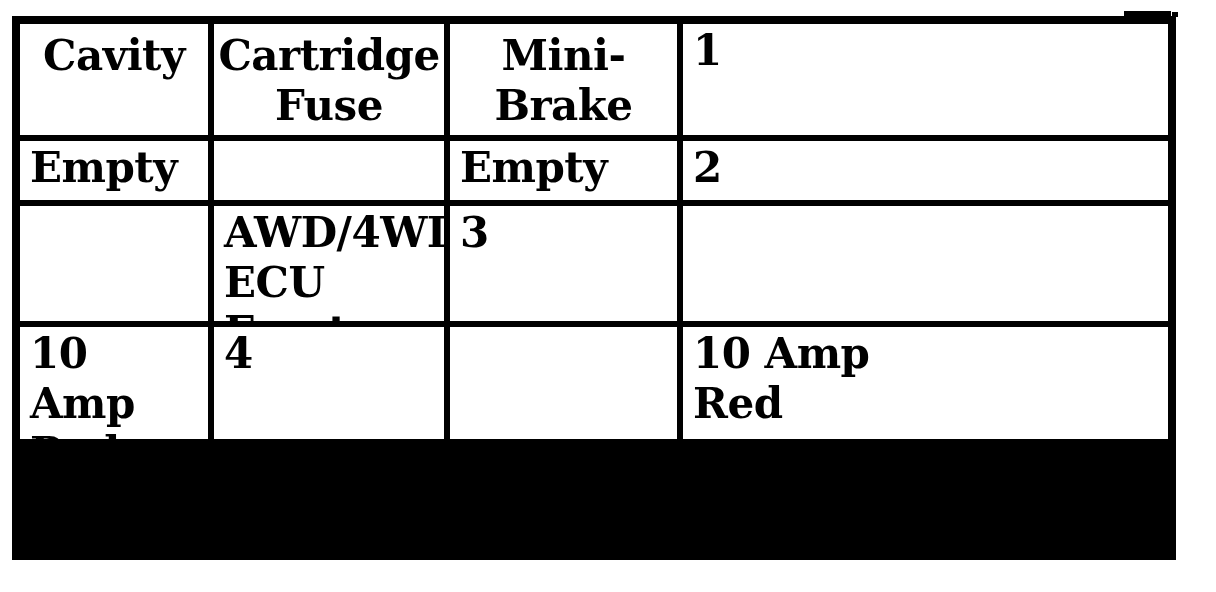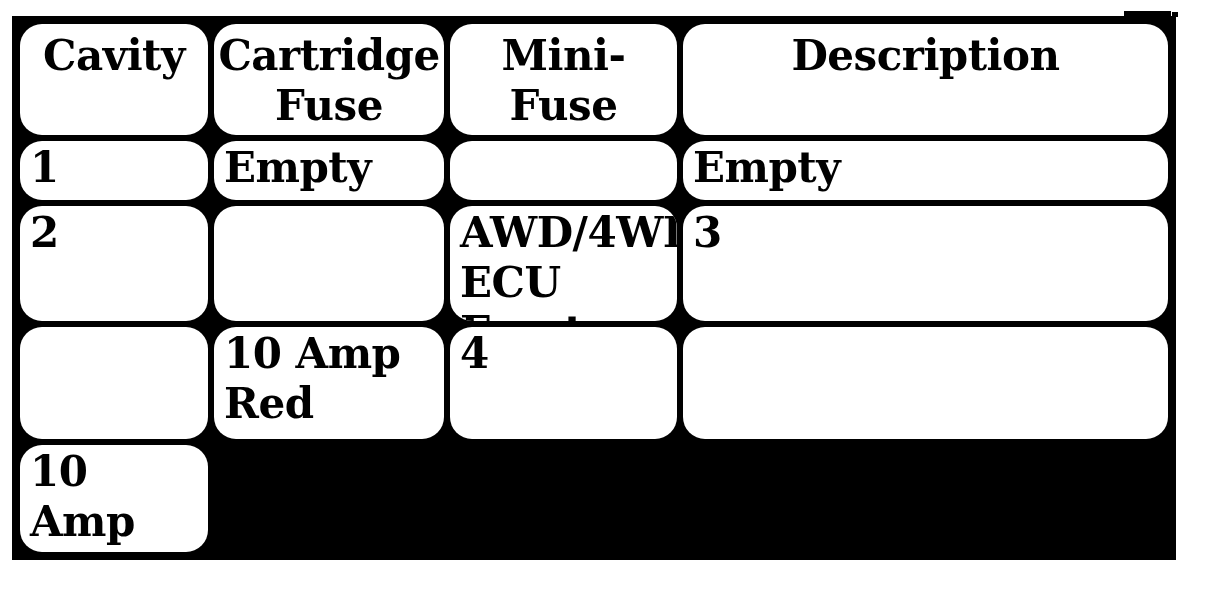--- a/index.html
+++ b/index.html
@@ -27,21 +27,20 @@
     gap: 6px;
   }
   .cell {
     background: #ffffff;
     overflow: hidden;
     font-weight: bold;
     font-size: 42px;
     line-height: 1.18;
     white-space: pre-line;
     letter-spacing: -0.5px;
-    border-radius: 22px;
   }
   .th {
     text-align: center;
     padding-top: 7px;
   }
   .td {
     text-align: left;
     padding: 2px 6px 0 10px;
   }
   .artifact {
@@ -55,22 +54,21 @@
 <body>
 
 <div class="page">
 
   <div class="fuse-grid">
 
     <div class="cell th">Cavity</div>
     <div class="cell th">Cartridge
 Fuse</div>
     <div class="cell th">Mini-
-Fuse</div>
-    <div class="cell th">Description</div>
+Brake</div>
 
     <div class="cell td">1</div>
     <div class="cell td">Empty</div>
     <div class="cell td"></div>
     <div class="cell td">Empty</div>
 
     <div class="cell td">2</div>
     <div class="cell td"></div>
     <div class="cell td">AWD/4WD ECU
 Empty</div>

